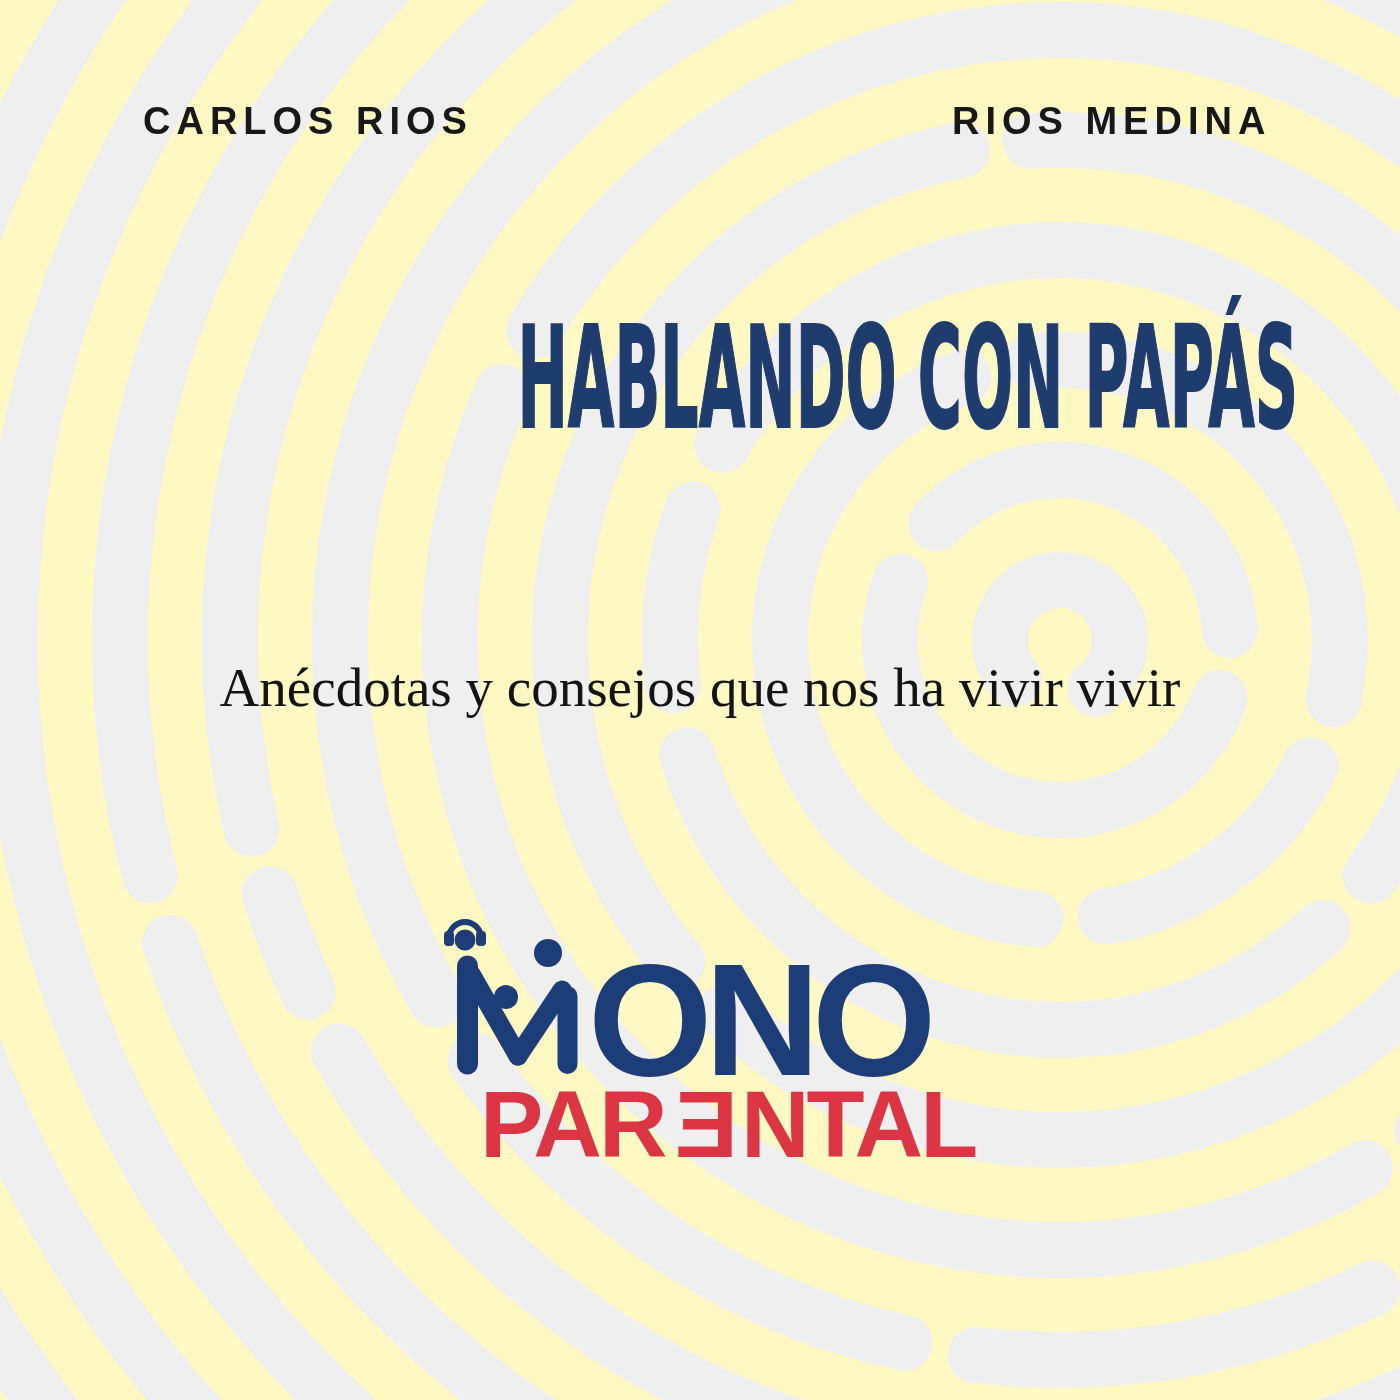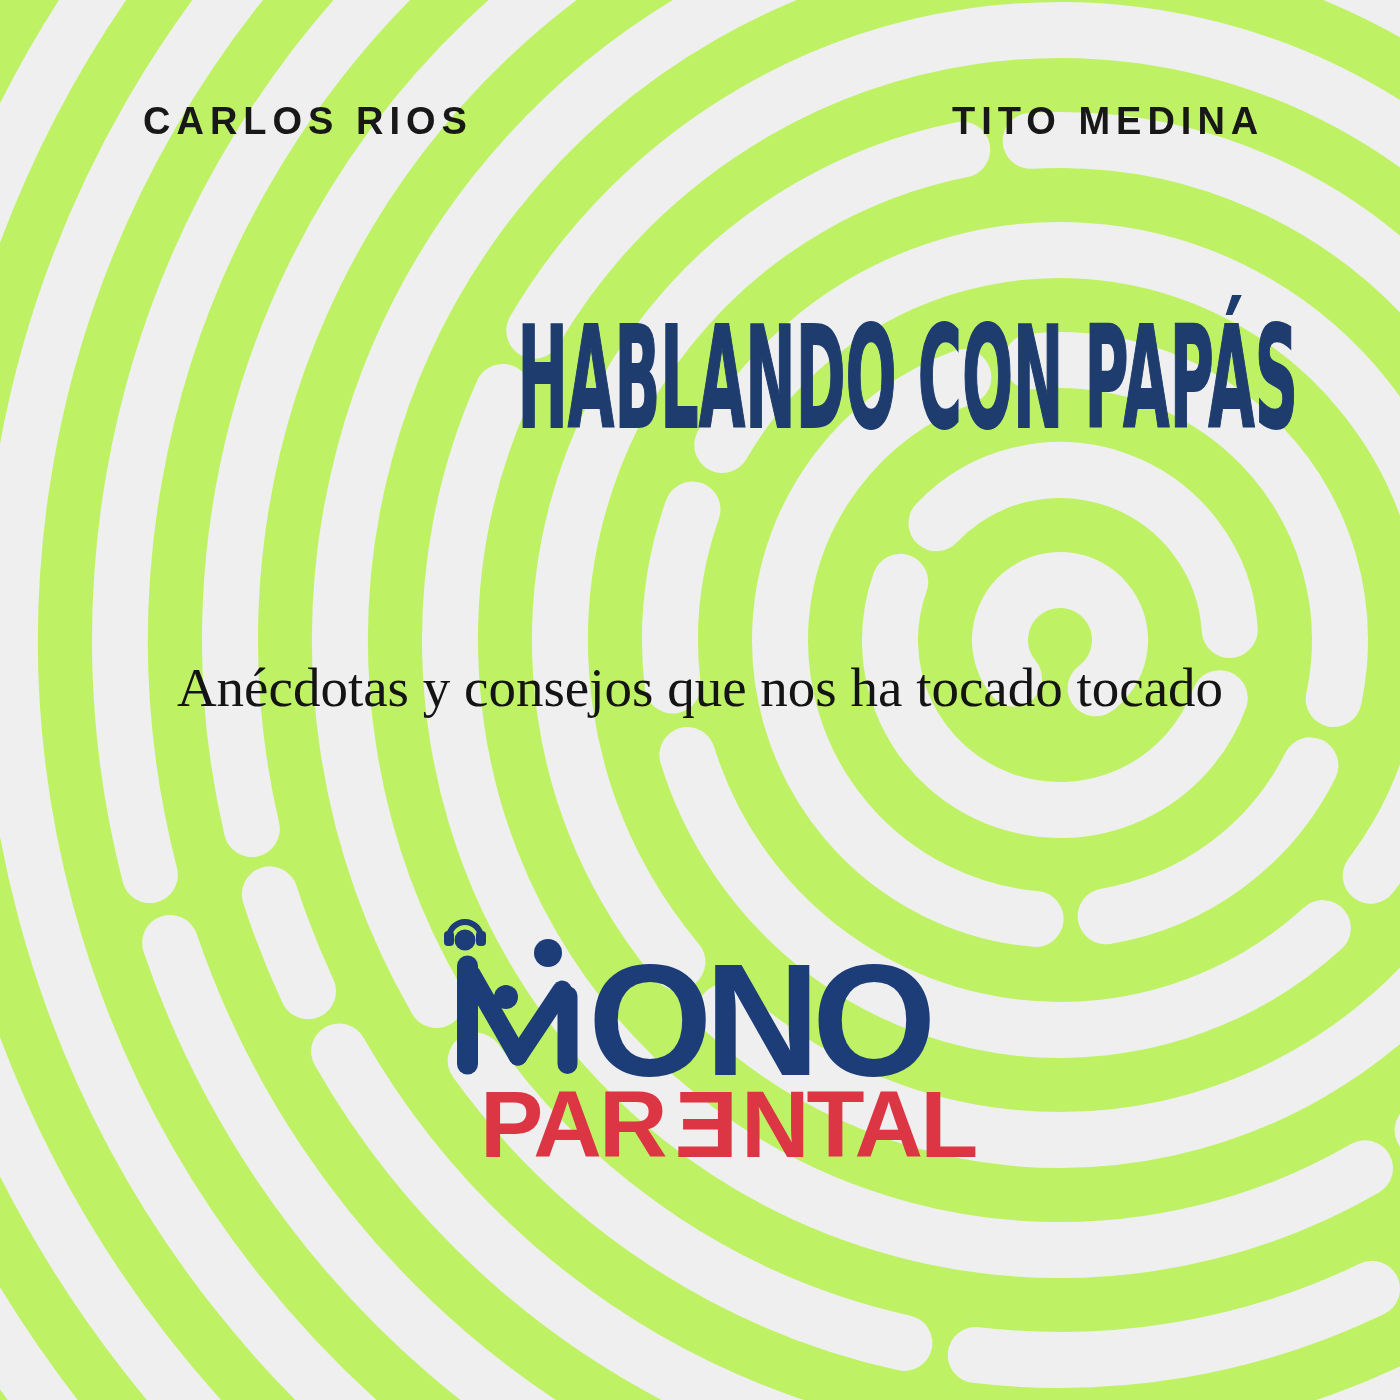--- a/index.html
+++ b/index.html
@@ -1,19 +1,19 @@
 <!DOCTYPE html>
 <html><head>
 <meta charset="utf-8">
 <style>
   html,body{margin:0;padding:0;}
   .page{
     position:relative;
     width:1400px;height:1400px;
-    background:#bef264;
+    background:#fef9c3;
     overflow:hidden;
     font-family:"Liberation Sans", sans-serif;
   }
   .bg-pattern{position:absolute;left:0;top:0;z-index:0;}
   .content{position:absolute;inset:0;z-index:1;}
 
   .host-name{
     position:absolute;top:100px;
     font-family:"Liberation Sans", sans-serif;
     font-weight:bold;font-size:38px;letter-spacing:6px;
@@ -65,27 +65,27 @@
       <circle cx="1060" cy="640" r="1160" pathLength="1000" stroke-dasharray="430 10 340 10 200 10" transform="rotate(200 1060 640)"></circle>
       <circle cx="1060" cy="640" r="1270" pathLength="1000" stroke-dasharray="400 9 350 9 223 9" transform="rotate(300 1060 640)"></circle>
       <circle cx="1060" cy="640" r="1380" pathLength="1000" stroke-dasharray="420 8 380 8 176 8" transform="rotate(45 1060 640)"></circle>
     </g>
   </svg>
 
   <div class="content">
 
     <div class="host-name host-left">CARLOS RIOS</div>
 
-    <div class="host-name host-right">TITO MEDINA</div>
+    <div class="host-name host-right">RIOS MEDINA</div>
 
     <div class="title">
       <div class="tline"><span>HABLANDO CON PAPÁS</span></div>
     </div>
 
-    <div class="subtitle">Anécdotas y consejos que nos ha tocado tocado</div>
+    <div class="subtitle">Anécdotas y consejos que nos ha vivir vivir</div>
 
     <svg class="logo" width="540" height="280" viewBox="0 0 540 280" aria-hidden="true">
 
       <g fill="#1c3d78" stroke="#1c3d78">
 
         <g>
           <path d="M 11 40 A 16 16 0 0 1 43 40" fill="none" stroke-width="6" stroke-linecap="round"></path>
           <rect x="6" y="33" width="10" height="15" rx="4" stroke="none"></rect>
           <rect x="38" y="33" width="10" height="15" rx="4" stroke="none"></rect>
         </g>

